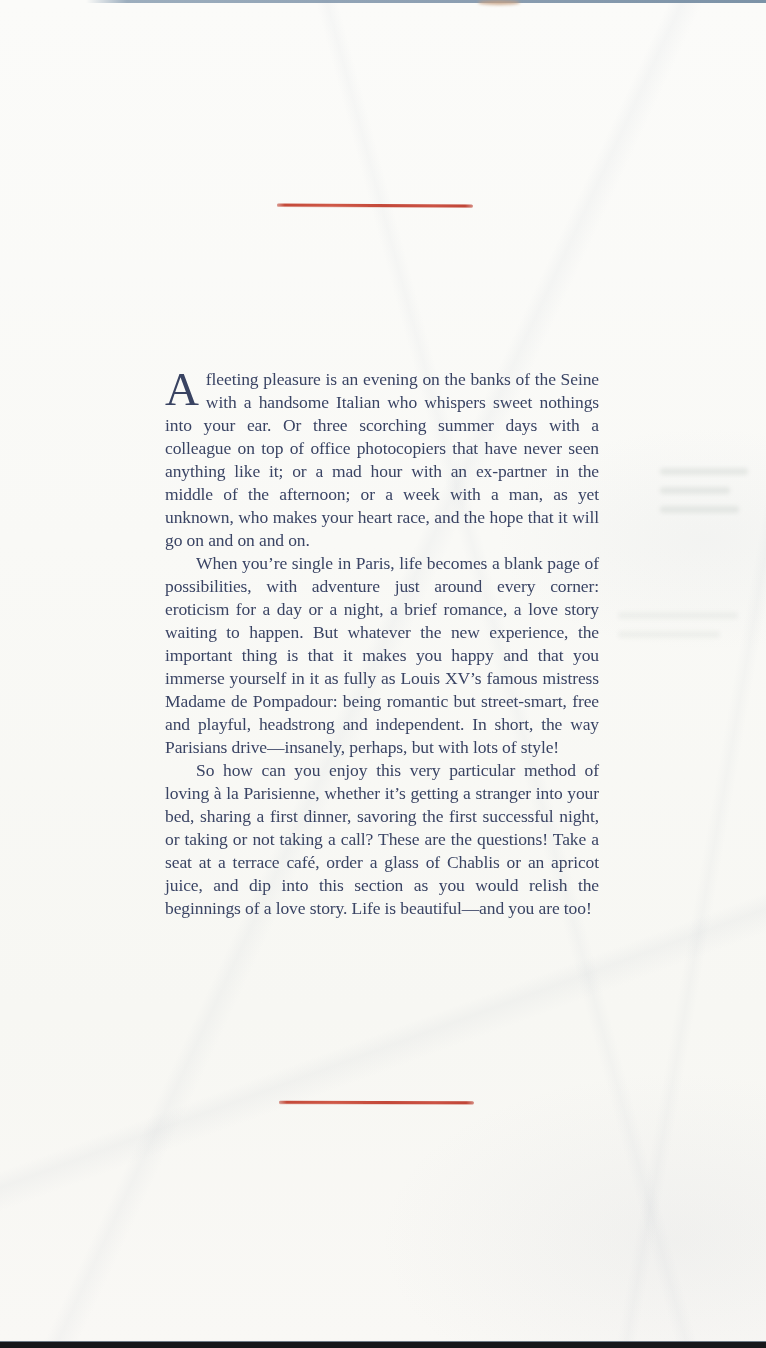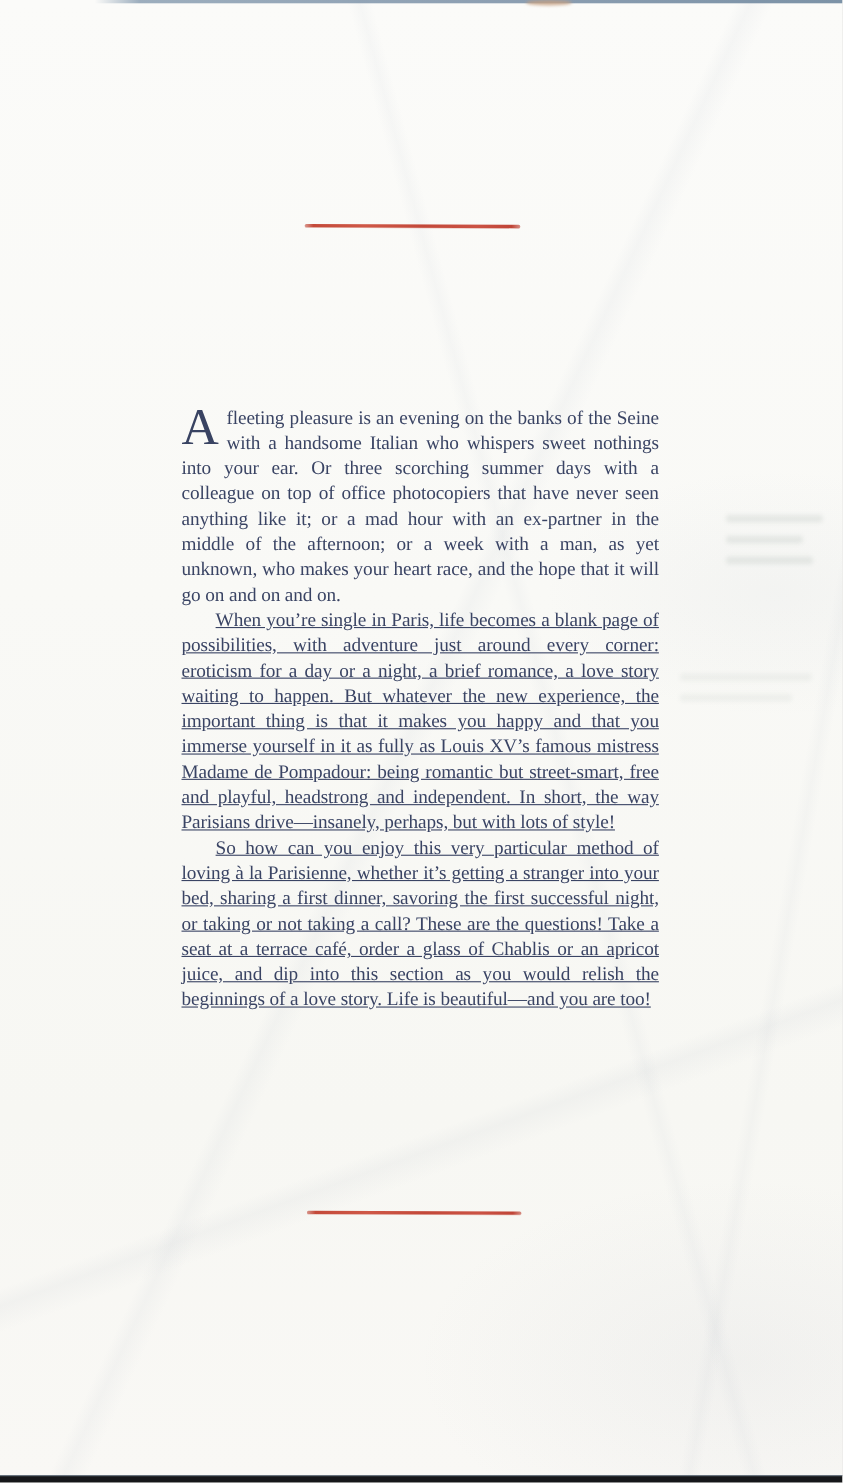--- a/index.html
+++ b/index.html
@@ -91,21 +91,20 @@
     font-size: 17.5px;
     line-height: 23px;
     letter-spacing: -0.1px;
     text-align: justify;
   }
   .text-block p {
     margin: 0;
   }
   .text-block p.indented {
     text-indent: 31px;
-    text-decoration: underline;
   }
   .dropcap {
     float: left;
     font-size: 47px;
     line-height: 38px;
     padding: 2px 7px 0 0;
     color: #394362;
     font-weight: 400;
   }
   

